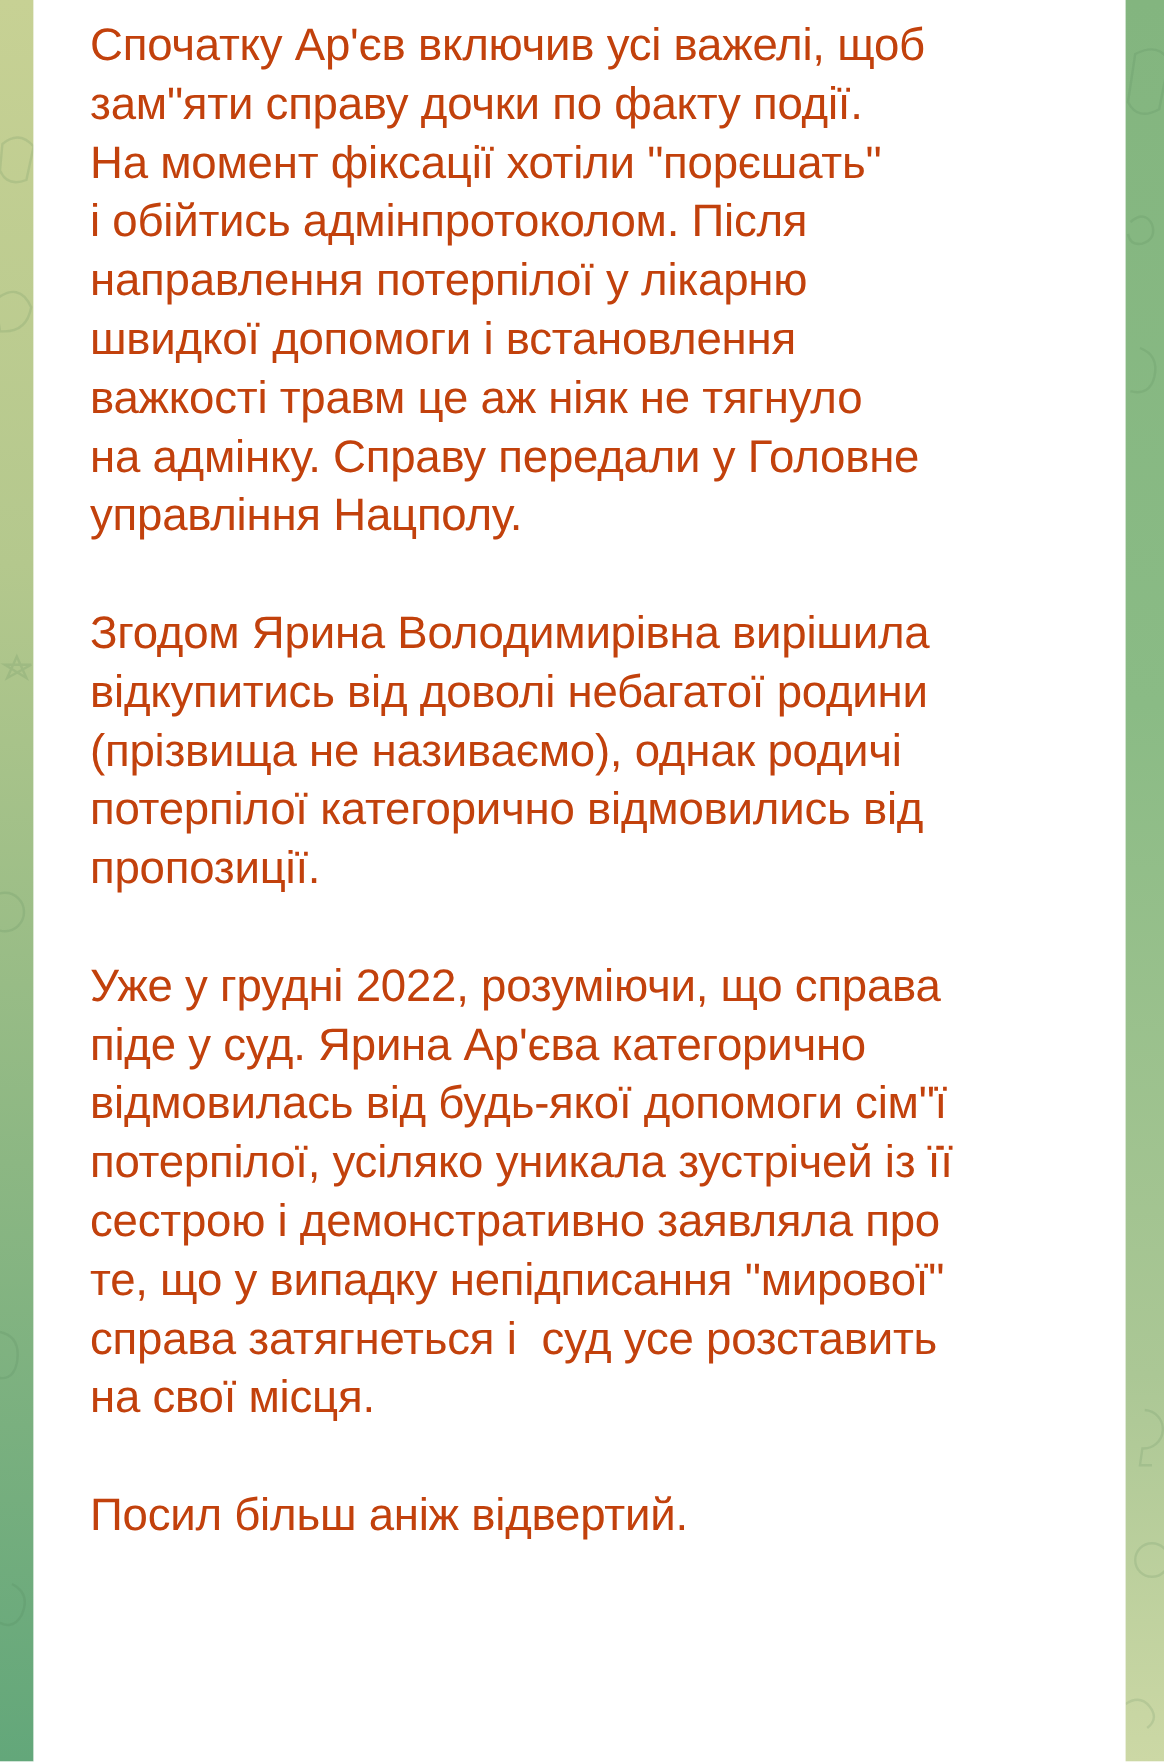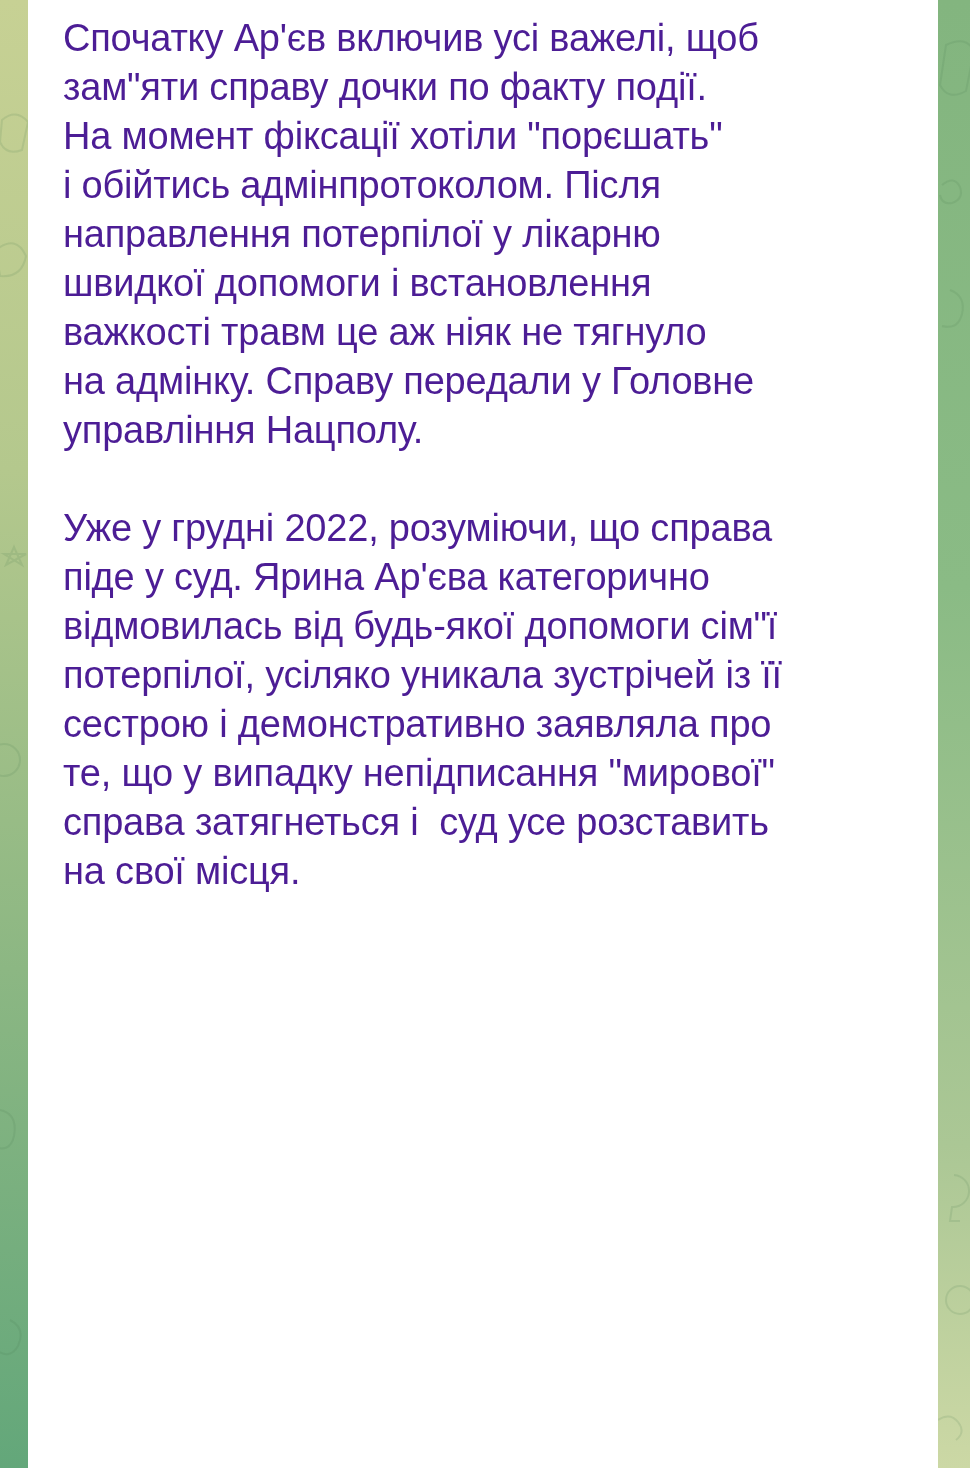--- a/index.html
+++ b/index.html
@@ -38,24 +38,24 @@
     left: 28px;
     top: 0;
     width: 910px;
     height: 1468px;
     background: #ffffff;
     box-sizing: border-box;
     padding: 14px 33px 0 35px;
     overflow: hidden;
   }
   .message-bubble p {
-    margin: 0 0 49px 0;
+    margin: 0 0 49px 12px;
     font-size: 38px;
     line-height: 49px;
-    color: #4c1d95;
+    color: #c2410c;
     white-space: pre;
     letter-spacing: -0.2px;
   }
   .message-bubble p:last-child {
     margin-bottom: 0;
   }
 </style>
 </head>
 <body>
 
@@ -77,28 +77,34 @@
   <div class="message-bubble">
     <p>Спочатку Ар'єв включив усі важелі, щоб
 зам"яти справу дочки по факту події.
 На момент фіксації хотіли "порєшать"
 і обійтись адмінпротоколом. Після
 направлення потерпілої у лікарню
 швидкої допомоги і встановлення
 важкості травм це аж ніяк не тягнуло
 на адмінку. Справу передали у Головне
 управління Нацполу.</p>
+    <p>Згодом Ярина Володимирівна вирішила
+відкупитись від доволі небагатої родини
+(прізвища не називаємо), однак родичі
+потерпілої категорично відмовились від
+пропозиції.</p>
     <p>Уже у грудні 2022, розуміючи, що справа
 піде у суд. Ярина Ар'єва категорично
 відмовилась від будь-якої допомоги сім"ї
 потерпілої, усіляко уникала зустрічей із її
 сестрою і демонстративно заявляла про
 те, що у випадку непідписання "мирової"
 справа затягнеться і  суд усе розставить
 на свої місця.</p>
+    <p>Посил більш аніж відвертий.</p>
   </div>
 
   <div class="bg-strip right">
     <svg width="32" height="1468" viewBox="0 0 32 1468" xmlns="http://www.w3.org/2000/svg">
       <g fill="none" stroke="#4a7a4f" stroke-opacity="0.14" stroke-width="2">
         <path d="M 8 45 q 20 -10 28 6 l -8 40 q -18 10 -26 -6 z"></path>
         <path d="M 4 185 q 12 -10 18 2 q 4 12 -8 16 q -10 2 -12 -8"></path>
         <path d="M 12 290 q 16 6 12 24 q -4 16 -20 12"></path>
         <path d="M 16 1175 a 16 16 0 1 1 -2 32 l -2 14 h 10"></path>
         <circle cx="22" cy="1300" r="14"></circle>

